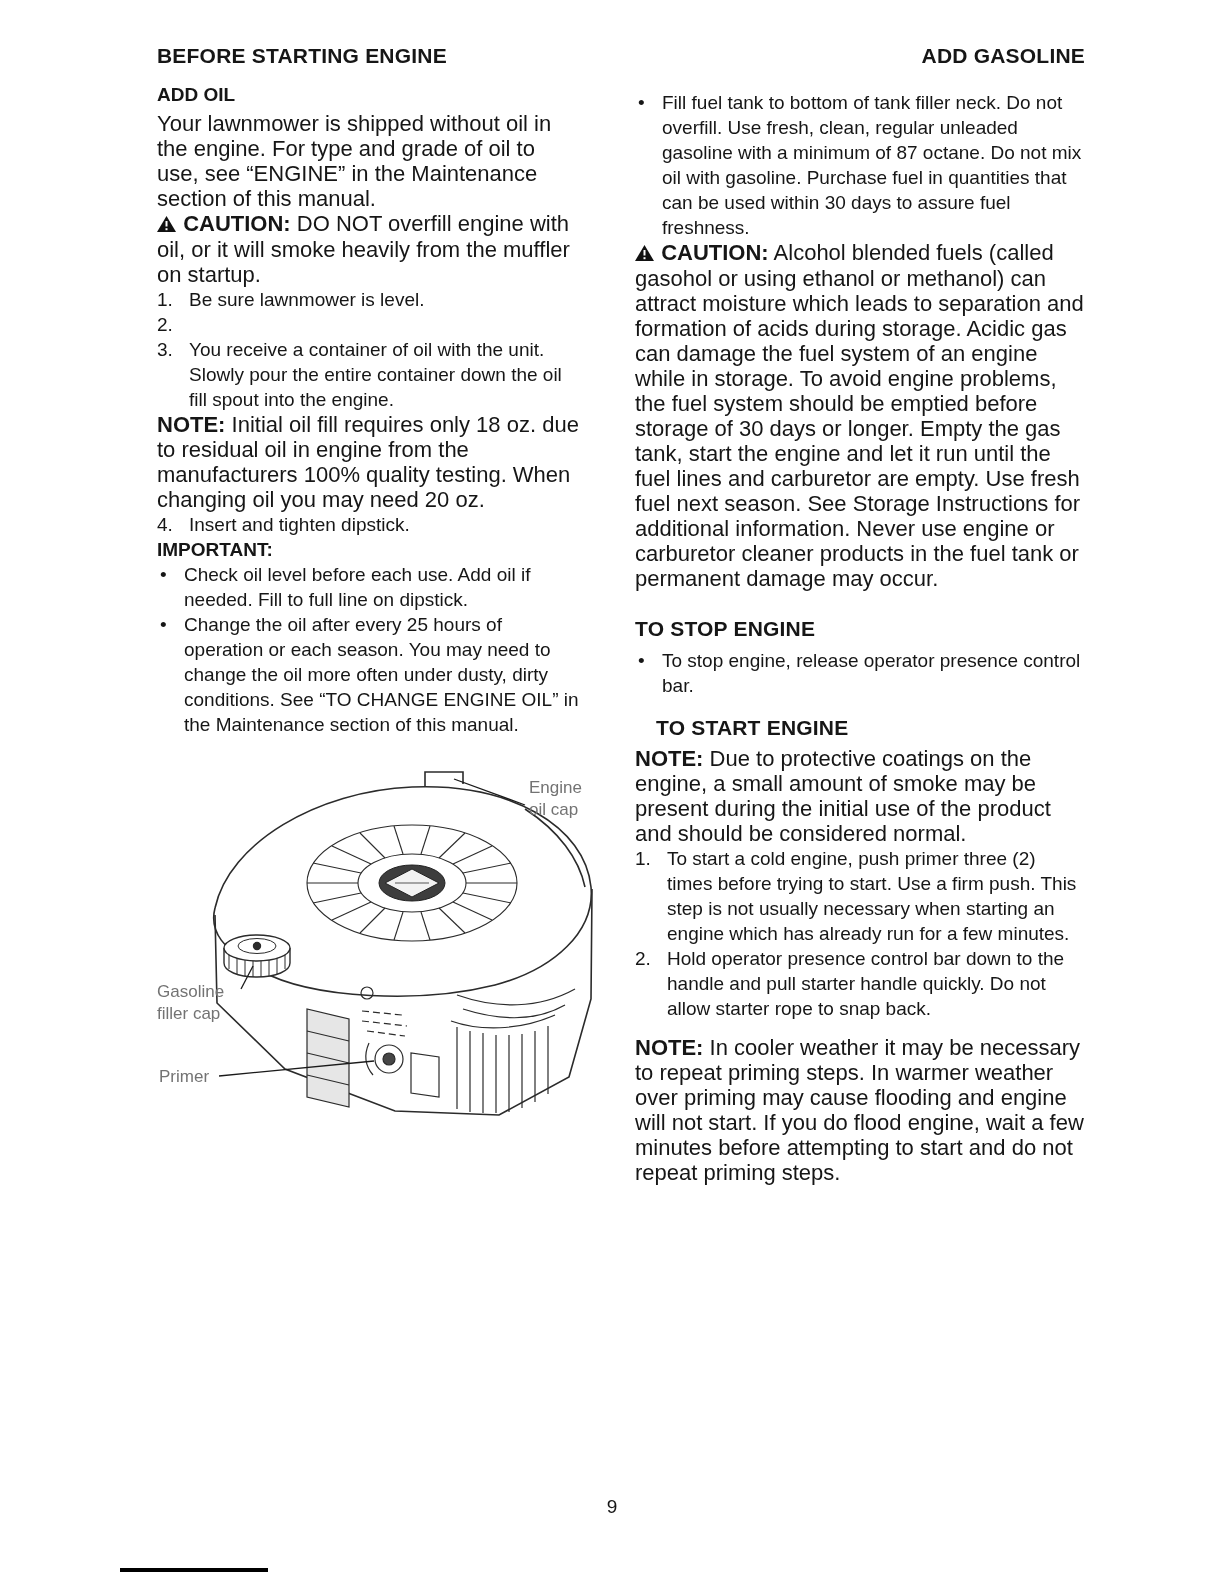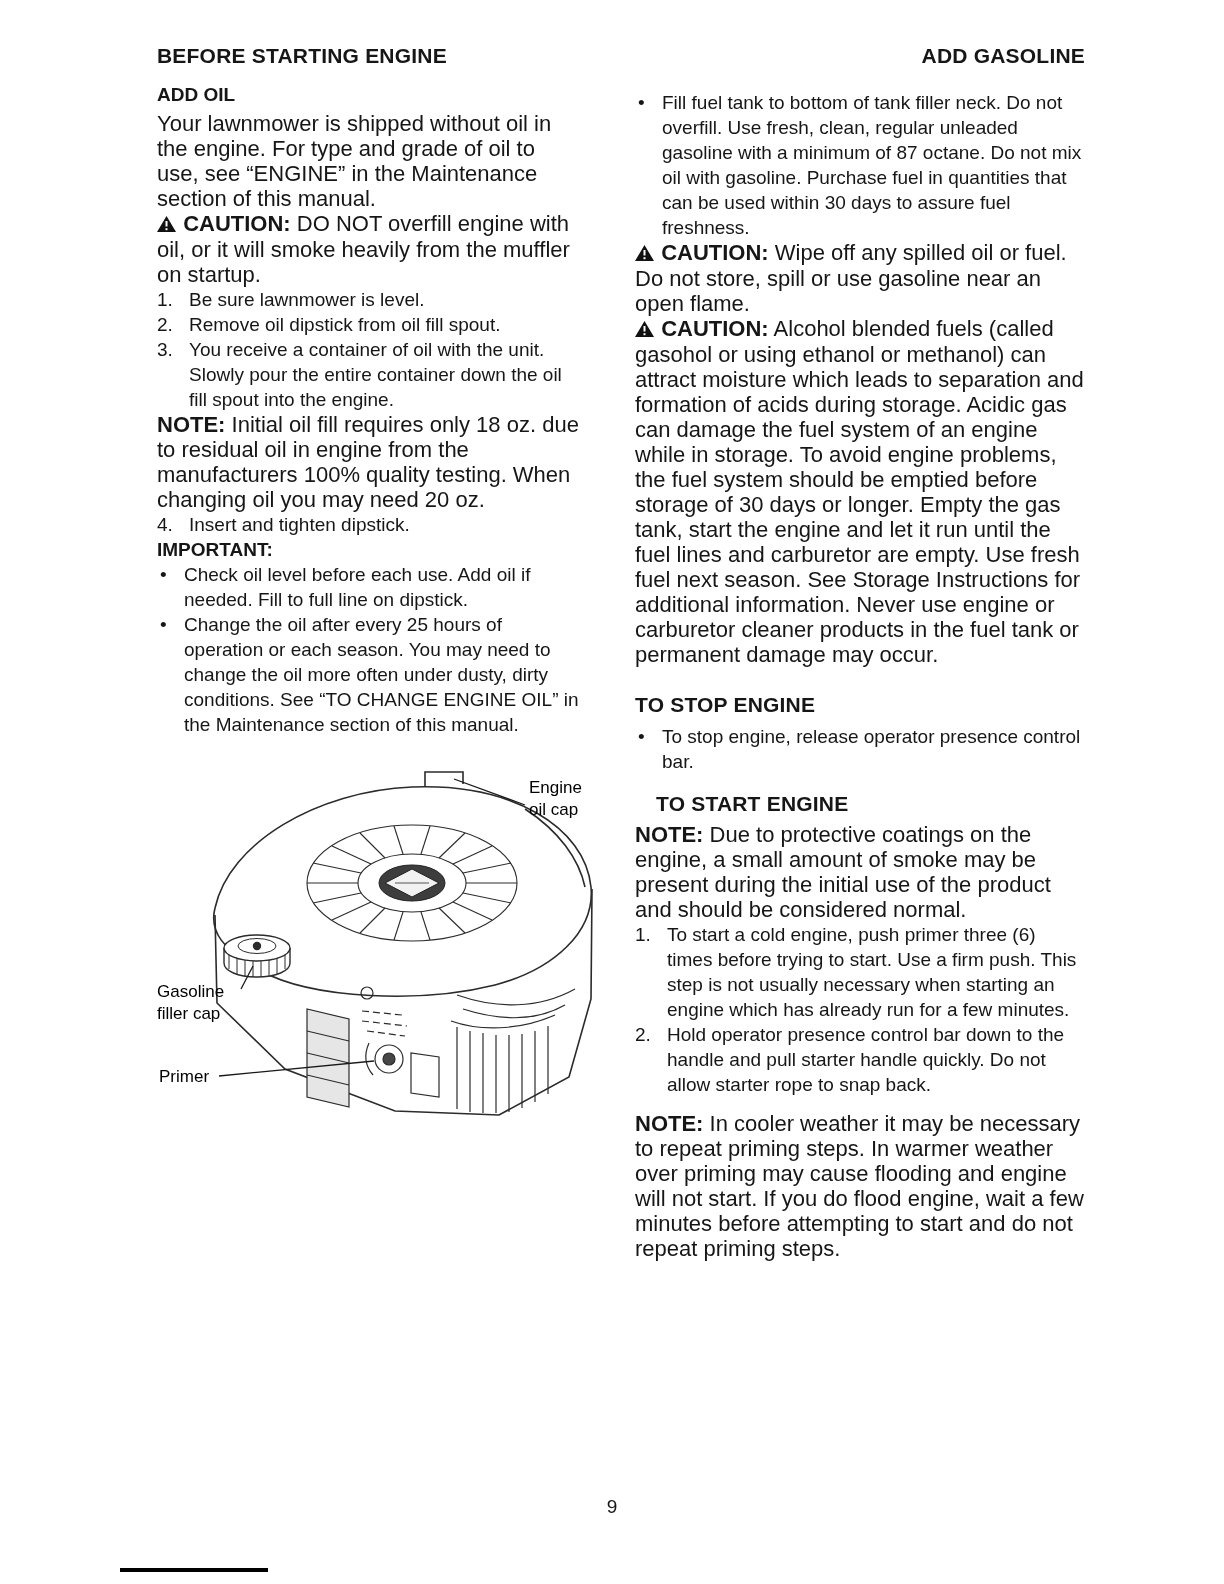--- a/index.html
+++ b/index.html
@@ -18,21 +18,21 @@
   .li{display:flex;font-size:19px;line-height:25px;}
   .li .marker{flex:0 0 32px;}
   .li .marker.bullet{flex:0 0 24px;padding-left:3px;}
   .caution-icon{display:inline-block;vertical-align:-1px;margin-right:1px;}
   .caution-icon svg{display:inline-block;}
   .mt-stop{margin-top:26px;}
   .mt-start{margin-top:18px;}
   .mt-note{margin-top:14px;}
   .figure{position:relative;width:470px;height:365px;margin-top:26px;}
   .figure svg.art{position:absolute;left:0;top:0;}
-  .fig-label{position:absolute;font-size:17px;line-height:22px;color:#000000;}
+  .fig-label{position:absolute;font-size:17px;line-height:22px;color:#737373;}
   .lbl-oilcap{left:372px;top:14px;width:68px;}
   .lbl-gascap{left:0px;top:218px;width:86px;}
   .lbl-primer{left:2px;top:303px;width:70px;}
   .page-num{position:absolute;left:0;right:0;top:1496px;text-align:center;font-size:19px;}
   .scan-mark{position:absolute;left:120px;top:1568px;width:148px;height:4px;background:#000;}
 </style>
 </head>
 <body>
 
 <div class="columns">
@@ -51,21 +51,20 @@
       <span class="b">CAUTION:</span>
       <span>DO NOT overfill engine with oil, or it will smoke heavily from the muffler on startup.</span>
     </p>
 
     <div class="li">
       <span class="marker">1.</span>
       <span>Be sure lawnmower is level.</span>
     </div>
     <div class="li">
       <span class="marker">2.</span>
-      <span>Remove oil dipstick from oil fill spout.</span>
     </div>
     <div class="li">
       <span class="marker">3.</span>
       <span>You receive a container of oil with the unit. Slowly pour the entire container down the oil fill spout into the engine.</span>
     </div>
 
     <p>
       <span class="b">NOTE:</span>
       <span>Initial oil fill requires only 18 oz. due to residual oil in engine from the manufacturers 100% quality testing. When changing oil you may need 20 oz.</span>
     </p>
@@ -179,28 +178,20 @@
   </section>
 
   <section class="col-right">
     <h1 class="h-section" style="margin-bottom:22px;text-align:right;">ADD GASOLINE</h1>
 
     <div class="li">
       <span class="marker bullet">•</span>
       <span>Fill fuel tank to bottom of tank filler neck. Do not overfill. Use fresh, clean, regular unleaded gasoline with a minimum of 87 octane. Do not mix oil with gasoline. Purchase fuel in quantities that can be used within 30 days to assure fuel freshness.</span>
     </div>
 
-    <p><span class="caution-icon"><svg width="19" height="16" viewBox="0 0 19 16">
-            <path d="M9.5,0 L19,16 L0,16 Z" fill="#111"></path>
-            <rect x="8.5" y="5" width="2" height="5.5" fill="#fff"></rect>
-            <rect x="8.5" y="12.2" width="2" height="2" fill="#fff"></rect>
-          </svg></span>
-      <span class="b">CAUTION:</span>
-      <span>Wipe off any spilled oil or fuel. Do not store, spill or use gasoline near an open flame.</span>
-    </p>
 
     <p><span class="caution-icon"><svg width="19" height="16" viewBox="0 0 19 16">
             <path d="M9.5,0 L19,16 L0,16 Z" fill="#111"></path>
             <rect x="8.5" y="5" width="2" height="5.5" fill="#fff"></rect>
             <rect x="8.5" y="12.2" width="2" height="2" fill="#fff"></rect>
           </svg></span>
       <span class="b">CAUTION:</span>
       <span>Alcohol blended fuels (called gasohol or using ethanol or methanol) can attract moisture which leads to separation and formation of acids during storage. Acidic gas can damage the fuel system of an engine while in storage. To avoid engine problems, the fuel system should be emptied before storage of 30 days or longer. Empty the gas tank, start the engine and let it run until the fuel lines and carburetor are empty. Use fresh fuel next season. See Storage Instructions for additional information. Never use engine or carburetor cleaner products in the fuel tank or permanent damage may occur.</span>
     </p>
 
@@ -212,21 +203,21 @@
 
     <h1 class="h-section mt-start" style="margin-bottom:6px;margin-left:21px;">TO START ENGINE</h1>
 
     <p>
       <span class="b">NOTE:</span>
       <span>Due to protective coatings on the engine, a small amount of smoke may be present during the initial use of the product and should be considered normal.</span>
     </p>
 
     <div class="li">
       <span class="marker">1.</span>
-      <span>To start a cold engine, push primer three (6) times before trying to start. Use a firm push. This step is not usually necessary when starting an engine which has already run for a few minutes.</span>
+      <span>To start a cold engine, push primer three (2) times before trying to start. Use a firm push. This step is not usually necessary when starting an engine which has already run for a few minutes.</span>
     </div>
     <div class="li">
       <span class="marker">2.</span>
       <span>Hold operator presence control bar down to the handle and pull starter handle quickly. Do not allow starter rope to snap back.</span>
     </div>
 
     <p class="mt-note">
       <span class="b">NOTE:</span>
       <span>In cooler weather it may be necessary to repeat priming steps. In warmer weather over priming may cause flooding and engine will not start. If you do flood engine, wait a few minutes before attempting to start and do not repeat priming steps.</span>
     </p>

